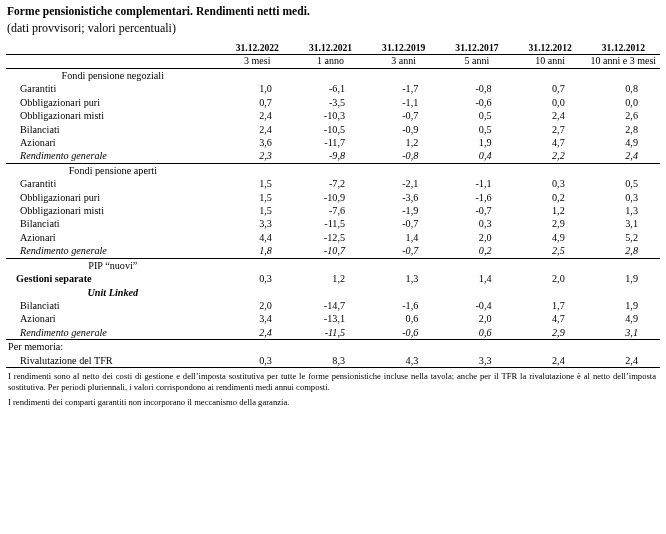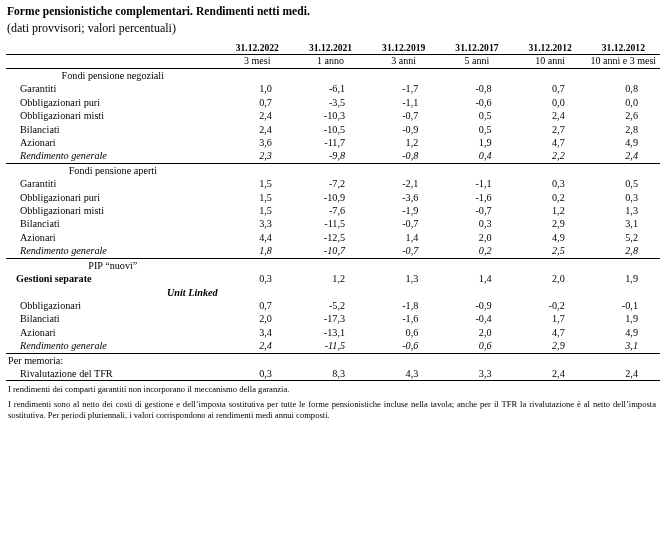--- a/index.html
+++ b/index.html
@@ -91,21 +91,21 @@
     text-align: right;
     padding-right: 22px;
   }
   tr.data.italic td {
     font-style: italic;
   }
   tr.data.italic td.label {
     padding-left: 14px;
   }
   tr.subhead td.label {
-    text-align: right;
+    text-align: center;
     font-weight: bold;
     font-style: italic;
     padding-left: 2px;
   }
   tr.indentbold td.label {
     font-weight: bold;
     padding-left: 10px;
   }
   tr.memoria td.label {
     padding-left: 2px;
@@ -346,32 +346,23 @@
       <tr class="data subhead">
         <td class="label">Unit Linked</td>
         <td class="num"></td>
         <td class="num"></td>
         <td class="num"></td>
         <td class="num"></td>
         <td class="num"></td>
         <td class="num"></td>
       </tr>
       <tr class="data">
-        <td class="label">Obbligazionari</td>
-        <td class="num">0,7</td>
-        <td class="num">-5,2</td>
-        <td class="num">-1,8</td>
-        <td class="num">-0,9</td>
-        <td class="num">-0,2</td>
-        <td class="num">-0,1</td>
-      </tr>
-      <tr class="data">
         <td class="label">Bilanciati</td>
         <td class="num">2,0</td>
-        <td class="num">-17,3</td>
+        <td class="num">-14,7</td>
         <td class="num">-1,6</td>
         <td class="num">-0,4</td>
         <td class="num">1,7</td>
         <td class="num">1,9</td>
       </tr>
       <tr class="data">
         <td class="label">Azionari</td>
         <td class="num">3,4</td>
         <td class="num">-13,1</td>
         <td class="num">0,6</td>
@@ -424,17 +415,17 @@
         <td></td>
         <td></td>
         <td></td>
         <td></td>
         <td></td>
       </tr>
     </tbody>
   </table>
 
   <div class="notes">
+    <p>I rendimenti sono al netto dei costi di gestione e dell’imposta sostitutiva per tutte le forme pensionistiche incluse nella tavola; anche per il TFR la rivalutazione è al netto dell’imposta sostitutiva. Per periodi pluriennali, i valori corrispondono ai rendimenti medi annui composti.</p>
     <p>I rendimenti dei comparti garantiti non incorporano il meccanismo della garanzia.</p>
-    <p>I rendimenti sono al netto dei costi di gestione e dell’imposta sostitutiva per tutte le forme pensionistiche incluse nella tavola; anche per il TFR la rivalutazione è al netto dell’imposta sostitutiva. Per periodi pluriennali, i valori corrispondono ai rendimenti medi annui composti.</p>
   </div>
 
 </div>
 
 </body></html>

